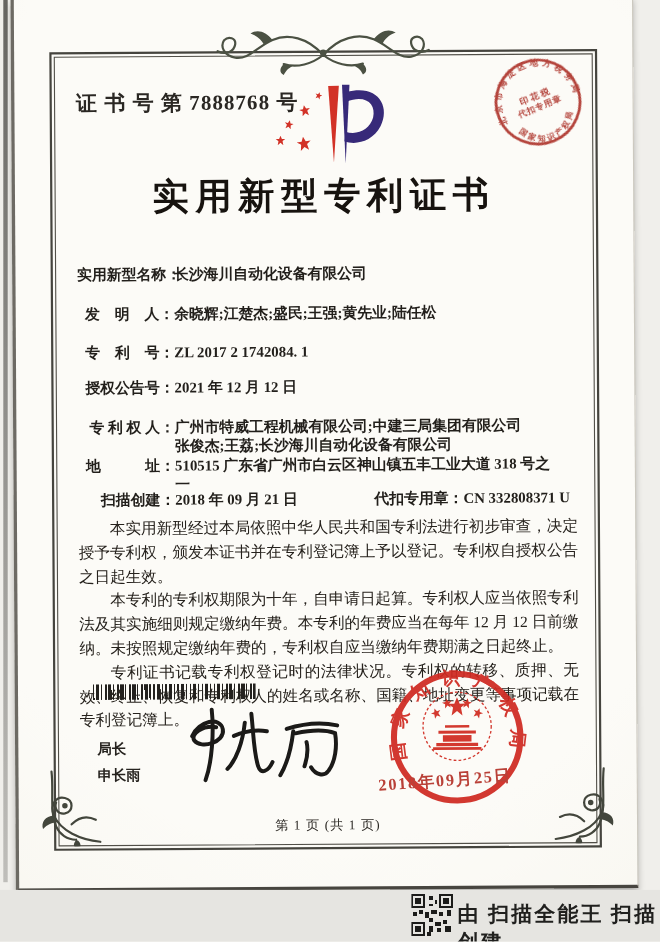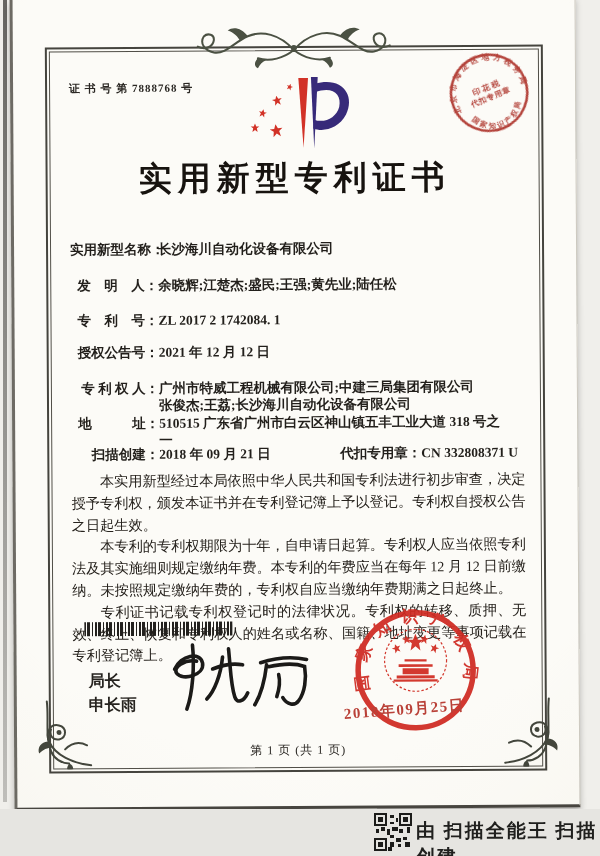--- a/index.html
+++ b/index.html
@@ -22,41 +22,41 @@
     transform:rotate(-0.35deg);
     box-shadow:0 4px 6px rgba(0,0,0,.25);
   }
   .frame{position:absolute;left:32px;top:48px;width:494px;height:722px;
     border:2px solid #45443e;}
   .frame-inner{position:absolute;inset:2px;border:1px solid #514f48;}
   .ornament-top{position:absolute;left:171px;top:22px;width:220px;height:52px;}
   .corner{position:absolute;width:62px;height:72px;}
   .corner.left{left:18px;top:698px;}
   .corner.right{right:18px;top:698px;transform:scaleX(-1);}
-  .cert-no{position:absolute;left:56px;top:82px;font-size:11px;font-weight:bold;
+  .cert-no{position:absolute;left:56px;top:82px;font-size:19px;font-weight:bold;
     letter-spacing:1px;color:#2a2723;}
   .logo{position:absolute;left:232px;top:74px;width:126px;height:82px;}
   .title{position:absolute;left:0;top:158px;width:100%;text-align:center;
     font-size:33px;font-weight:600;letter-spacing:6px;color:#17130f;}
   .frow{position:absolute;left:56px;font-size:13.5px;font-weight:bold;color:#221f1b;
     white-space:nowrap;line-height:17px;}
   .flabel{display:inline-block;width:88px;text-align:right;}
   .fline2{padding-left:88px;}
   .frow.right-col{left:318px;}
   .paras{position:absolute;left:56px;top:472px;width:454px;
     font-size:14.2px;line-height:21.8px;color:#26221d;font-weight:500;
     text-align:justify;}
   .paras p{margin:0;text-indent:2em;}
   .barcode{position:absolute;left:68px;top:623px;width:148px;height:14px;
     background:repeating-linear-gradient(90deg,
       #23211e 0px,#23211e 1.5px,transparent 1.5px,transparent 3px,
       #23211e 3px,#23211e 6px,transparent 6px,transparent 7.5px,
       #23211e 7.5px,#23211e 8.5px,transparent 8.5px,transparent 11px);}
   .director{position:absolute;left:72px;top:670px;font-family:"Liberation Sans","DejaVu Sans",sans-serif;
-    font-size:16px;font-weight:bold;color:#26231f;line-height:24px;}
+    font-size:13px;font-weight:bold;color:#26231f;line-height:24px;}
   .signature{position:absolute;left:140px;top:636px;width:160px;height:86px;}
   .seal{position:absolute;left:313px;top:601px;width:172px;height:158px;opacity:.93;}
   .tax-stamp{position:absolute;left:432px;top:52px;width:88px;height:88px;
     transform:rotate(-22deg);opacity:.85;filter:blur(.3px);}
   .page-no{position:absolute;left:0;top:744px;width:100%;text-align:center;
     font-size:12px;color:#2a2723;letter-spacing:1px;}
   
   .scan-strip{position:absolute;left:0;top:809px;width:600px;height:47px;
     background:#e6e5e1;}
   .qr{position:absolute;left:374px;top:3px;width:38px;height:40px;}

